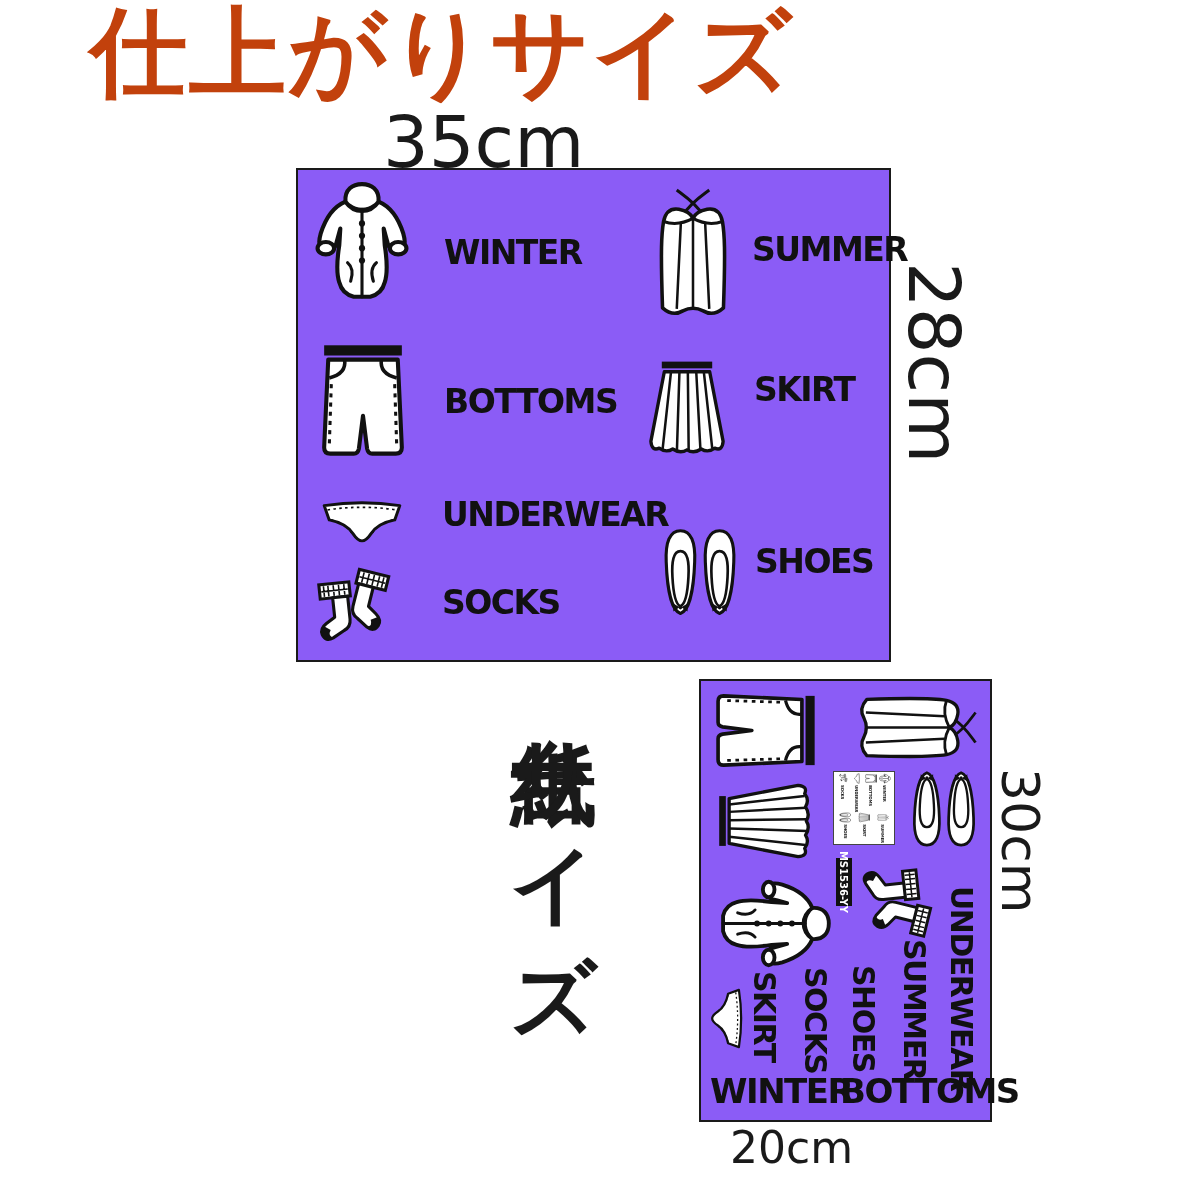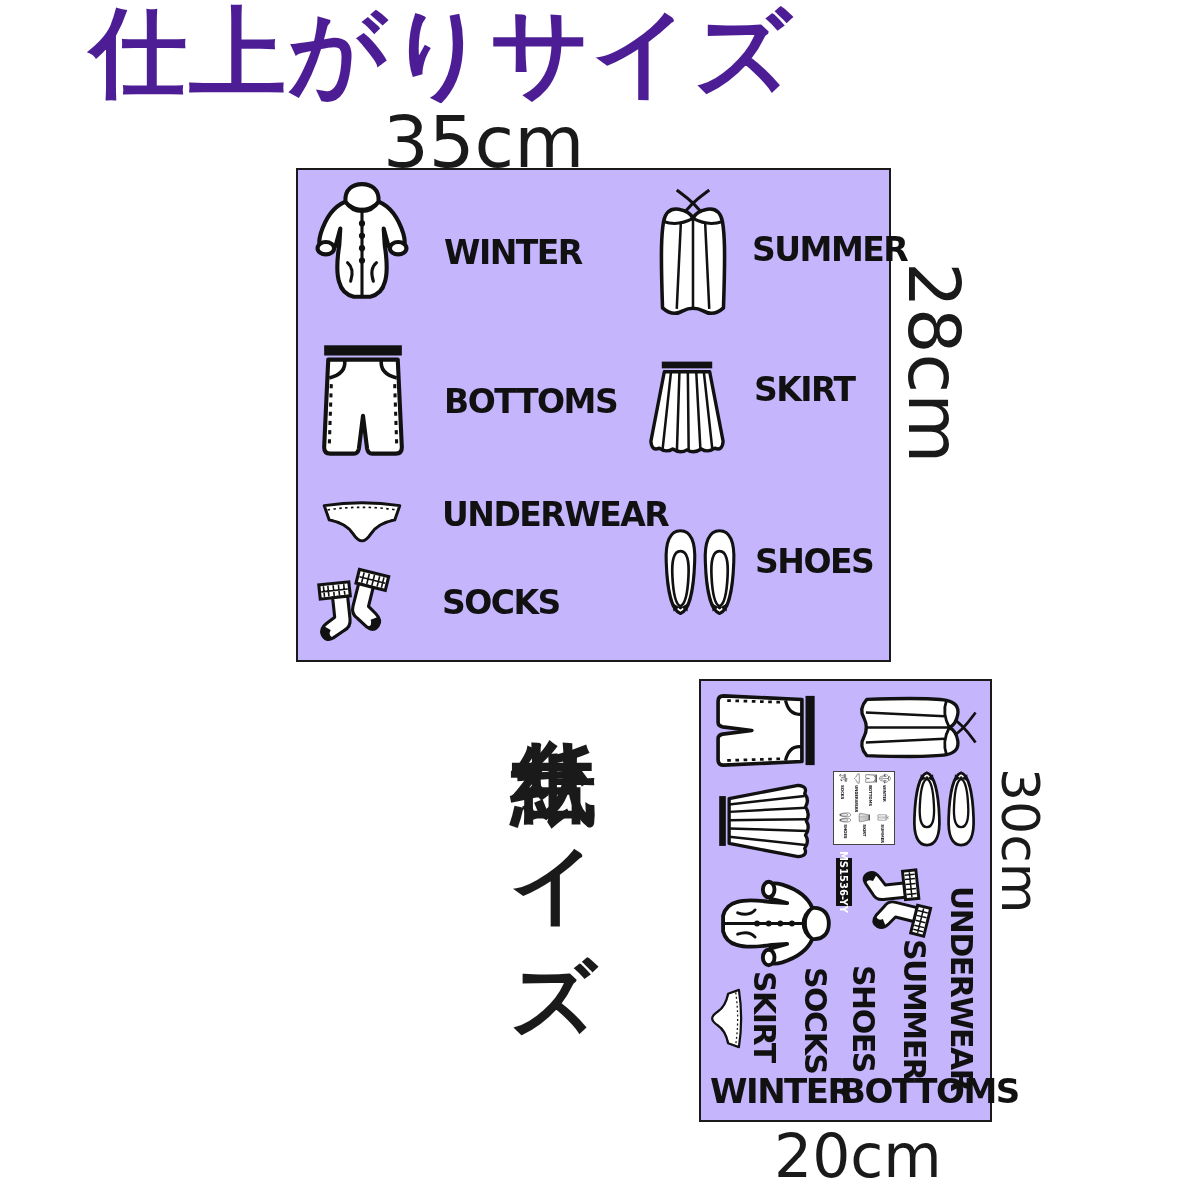--- a/index.html
+++ b/index.html
@@ -1,23 +1,23 @@
 <!DOCTYPE html>
 <html><head>
 <meta charset="utf-8">
 <style>
   html,body{margin:0;padding:0;background:#fff;}
   #canvas{position:relative;width:1200px;height:1200px;background:#ffffff;overflow:hidden;
           font-family:"DejaVu Sans",sans-serif;color:#111;}
   .abs{position:absolute;}
-  .jp-title{font-size:97px;font-weight:bold;letter-spacing:2px;line-height:1.05;color:#4c1d95;}
+  .jp-title{font-size:97px;font-weight:bold;letter-spacing:2px;line-height:1.05;color:#c2410c;}
   .dim{font-size:72px;color:#1a1a1a;line-height:1;}
   .vtext{writing-mode:vertical-rl;}
   .jp-vertical{font-size:86px;font-weight:bold;letter-spacing:6px;line-height:1;color:#1a1a1a;}
-  .frame{position:absolute;border:2px solid #1a1a1a;background:#c4b5fd;}
+  .frame{position:absolute;border:2px solid #1a1a1a;background:#8b5cf6;}
   .cartoon{font-family:"DejaVu Sans",sans-serif;font-weight:bold;color:#111;line-height:1;}
   .leg-label{font-size:33px;letter-spacing:-1.5px;}
   .sheet-label{font-size:30px;letter-spacing:-1.5px;}
   .rot90{transform:rotate(90deg);transform-origin:50% 50%;}
   .rotm90{transform:rotate(-90deg);transform-origin:50% 50%;}
   .rot180{transform:rotate(180deg);transform-origin:50% 50%;}
   .icon-svg{display:block;}
   .code-tag{background:#111;color:#fff;font-size:10px;font-weight:bold;
             display:flex;align-items:center;justify-content:center;
             font-family:"DejaVu Sans",sans-serif;white-space:nowrap;}
@@ -244,15 +244,15 @@
     <div class="abs cartoon sheet-label vtext" style="left:147px;top:284px;">SHOES</div>
     <div class="abs cartoon sheet-label vtext" style="left:198px;top:258px;">SUMMER</div>
     <div class="abs cartoon sheet-label vtext" style="left:245px;top:205px;">UNDERWEAR</div>
 
     <div class="abs cartoon sheet-label" style="left:9px;top:393px;font-size:34px;">WINTER</div>
     <div class="abs cartoon sheet-label" style="left:139px;top:393px;font-size:34px;">BOTTOMS</div>
   </div>
 
   <div class="abs dim vtext" style="left:994px;top:768px;font-size:52px;">30cm</div>
 
-  <div class="abs dim" style="left:730px;top:1126px;font-size:60px;margin-left:44px;">20cm</div>
+  <div class="abs dim" style="left:730px;top:1126px;font-size:44px;">20cm</div>
 
 </div>
 
 </body></html>

